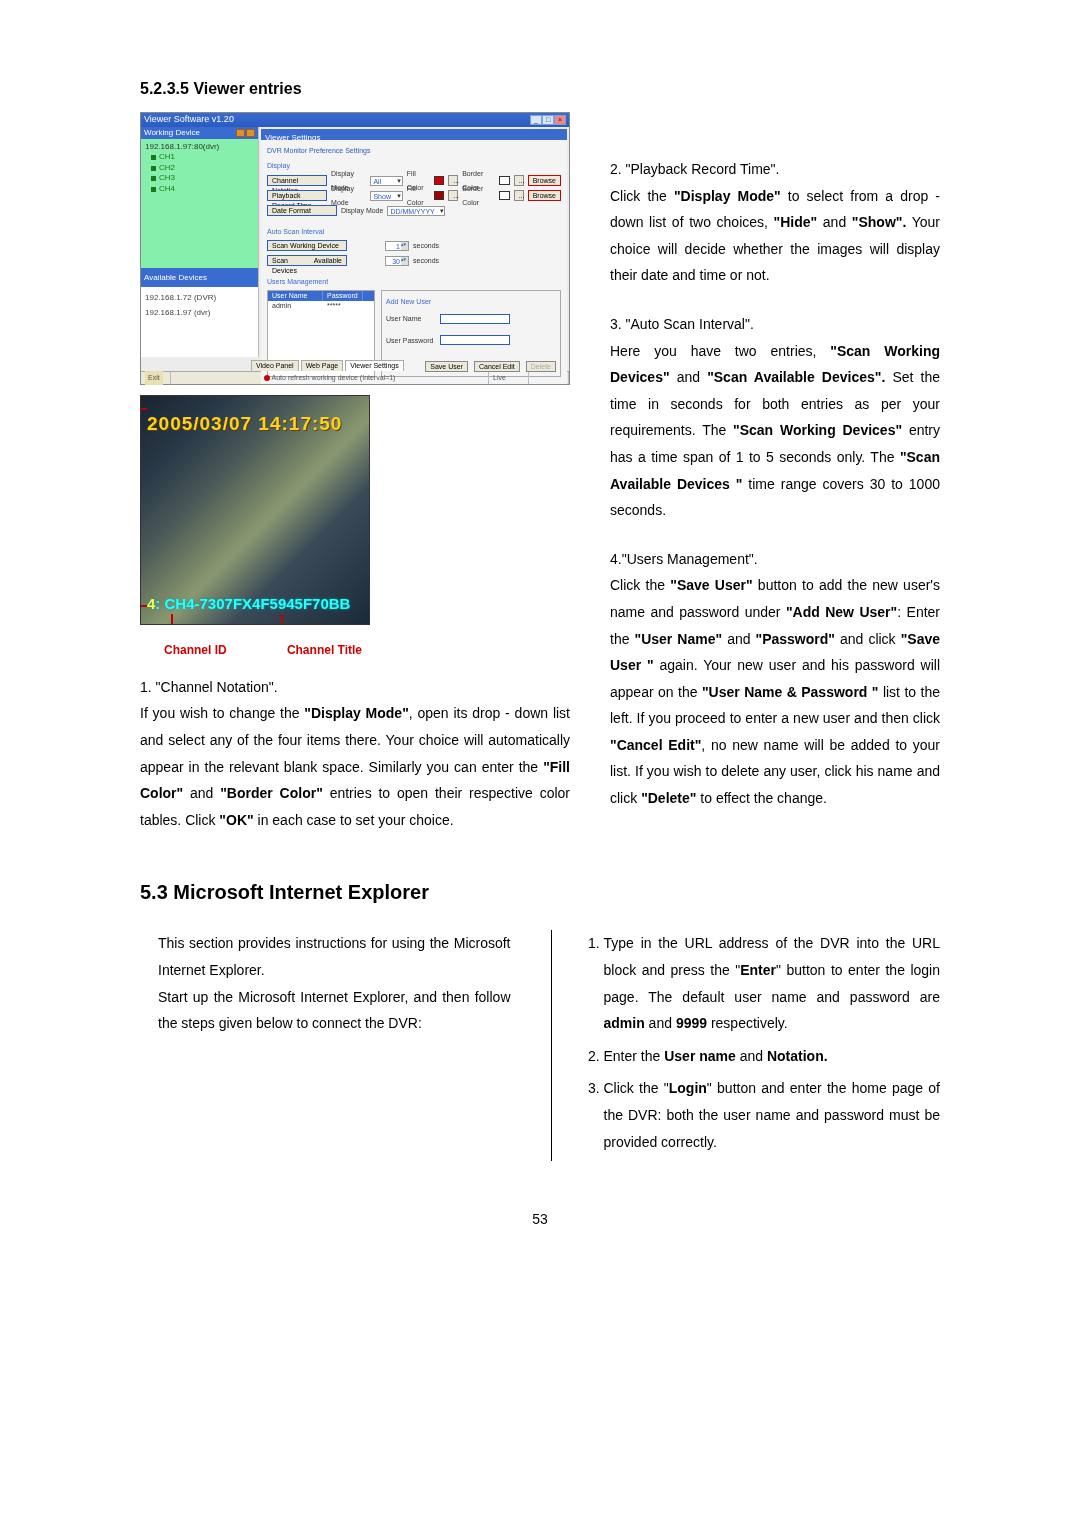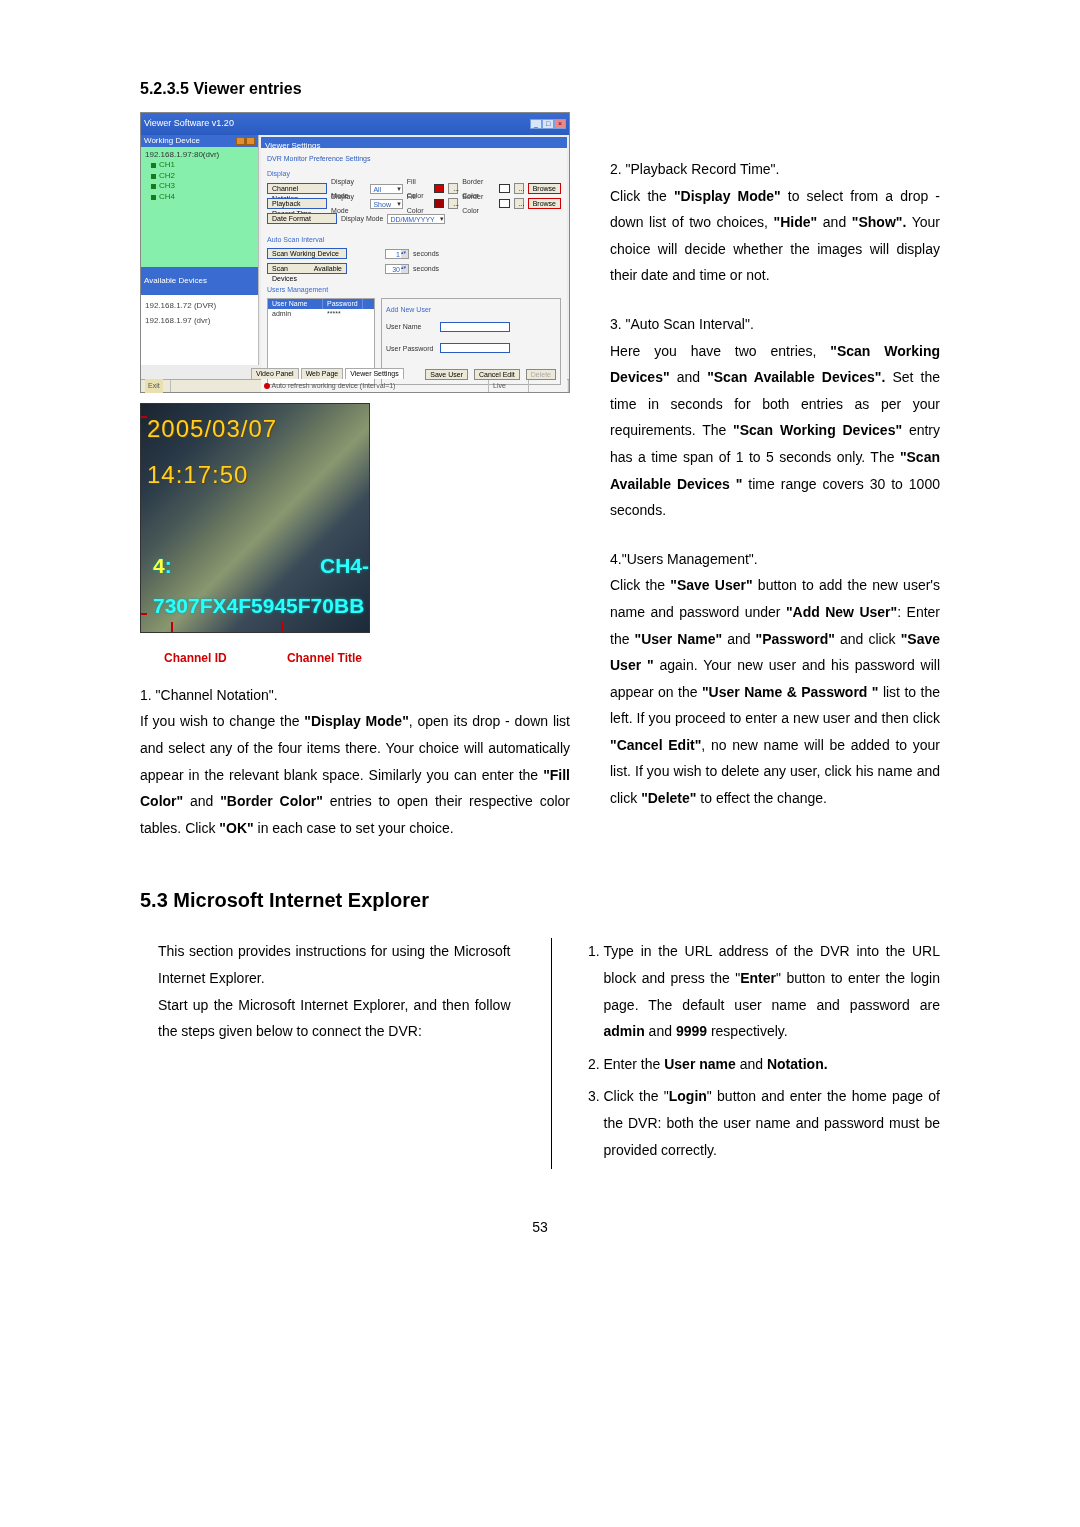--- a/index.html
+++ b/index.html
@@ -32,21 +32,21 @@
     font-family: Tahoma, Arial, sans-serif;
   }
   .fig1-titlebar {
     background: linear-gradient(#3a6bd1, #2a5bc1);
     color: #fff;
     display: flex;
     justify-content: space-between;
     align-items: center;
     font-size: 9px;
     padding: 1px 3px;
-    height: 22px;
+    height: 14px;
   }
   .fig1-winbtns { display: flex; gap: 0; }
   .fig1-winbtn {
     width: 12px; height: 10px;
     background: #d8e4f8;
     border: 1px solid #7aa0e0;
     font-size: 7px; line-height: 8px;
     text-align: center;
     color: #234;
   }
@@ -92,21 +92,21 @@
     position: absolute; left: -8px; top: 3px;
     width: 5px; height: 5px; background: #1a7a1a;
   }
   .fig1-lefthdr2 {
     background: #3a6bd1;
     color: #fff;
     padding: 1px 3px;
     display: flex;
     justify-content: space-between;
     align-items: center;
-    height: 28px;
+    height: 19px;
   }
   .fig1-tree2 {
     height: 70px;
     background: #fff;
     padding: 3px 4px;
     font-size: 8px;
     color: #444;
   }
   .fig1-right {
     flex: 1;
@@ -246,28 +246,28 @@
     position: relative;
   }
   .fig2-frame {
     width: 230px; height: 230px;
     position: relative;
     overflow: hidden;
     background: linear-gradient(135deg, #1a2430 0%, #2a3a48 20%, #4a5a58 35%, #6a7860 45%, #8a9870 55%, #3a4a58 70%, #1a2a38 100%);
     border: 1px solid #333;
   }
   .fig2-ts {
-    position: absolute; top: 2px; left: 6px;
-    color: #ffd020; font-size: 24px; font-weight: normal;
+    position: absolute; top: 10px; left: 6px;
+    color: #ffd020; font-size: 19px; font-weight: bold;
     letter-spacing: 1px;
     text-shadow: 1px 1px 0 #604000;
   }
   .fig2-chan {
-    position: absolute; bottom: 6px; left: 12px;
-    color: #2affff; font-size: 21px; font-weight: bold;
+    position: absolute; bottom: 6px; left: 6px;
+    color: #2affff; font-size: 15px; font-weight: bold;
     text-shadow: 0 0 3px #00a0a0;
   }
   .fig2-chan .chid { color:#ffff40; }
   .fig2-bottomlabels {
     display: flex; justify-content: space-between;
     width: 230px; margin-top: 14px;
     font-size: 12px; font-weight: bold; color: #d00000;
     padding: 0 8px 0 24px;
   }
   .arrow-line {

